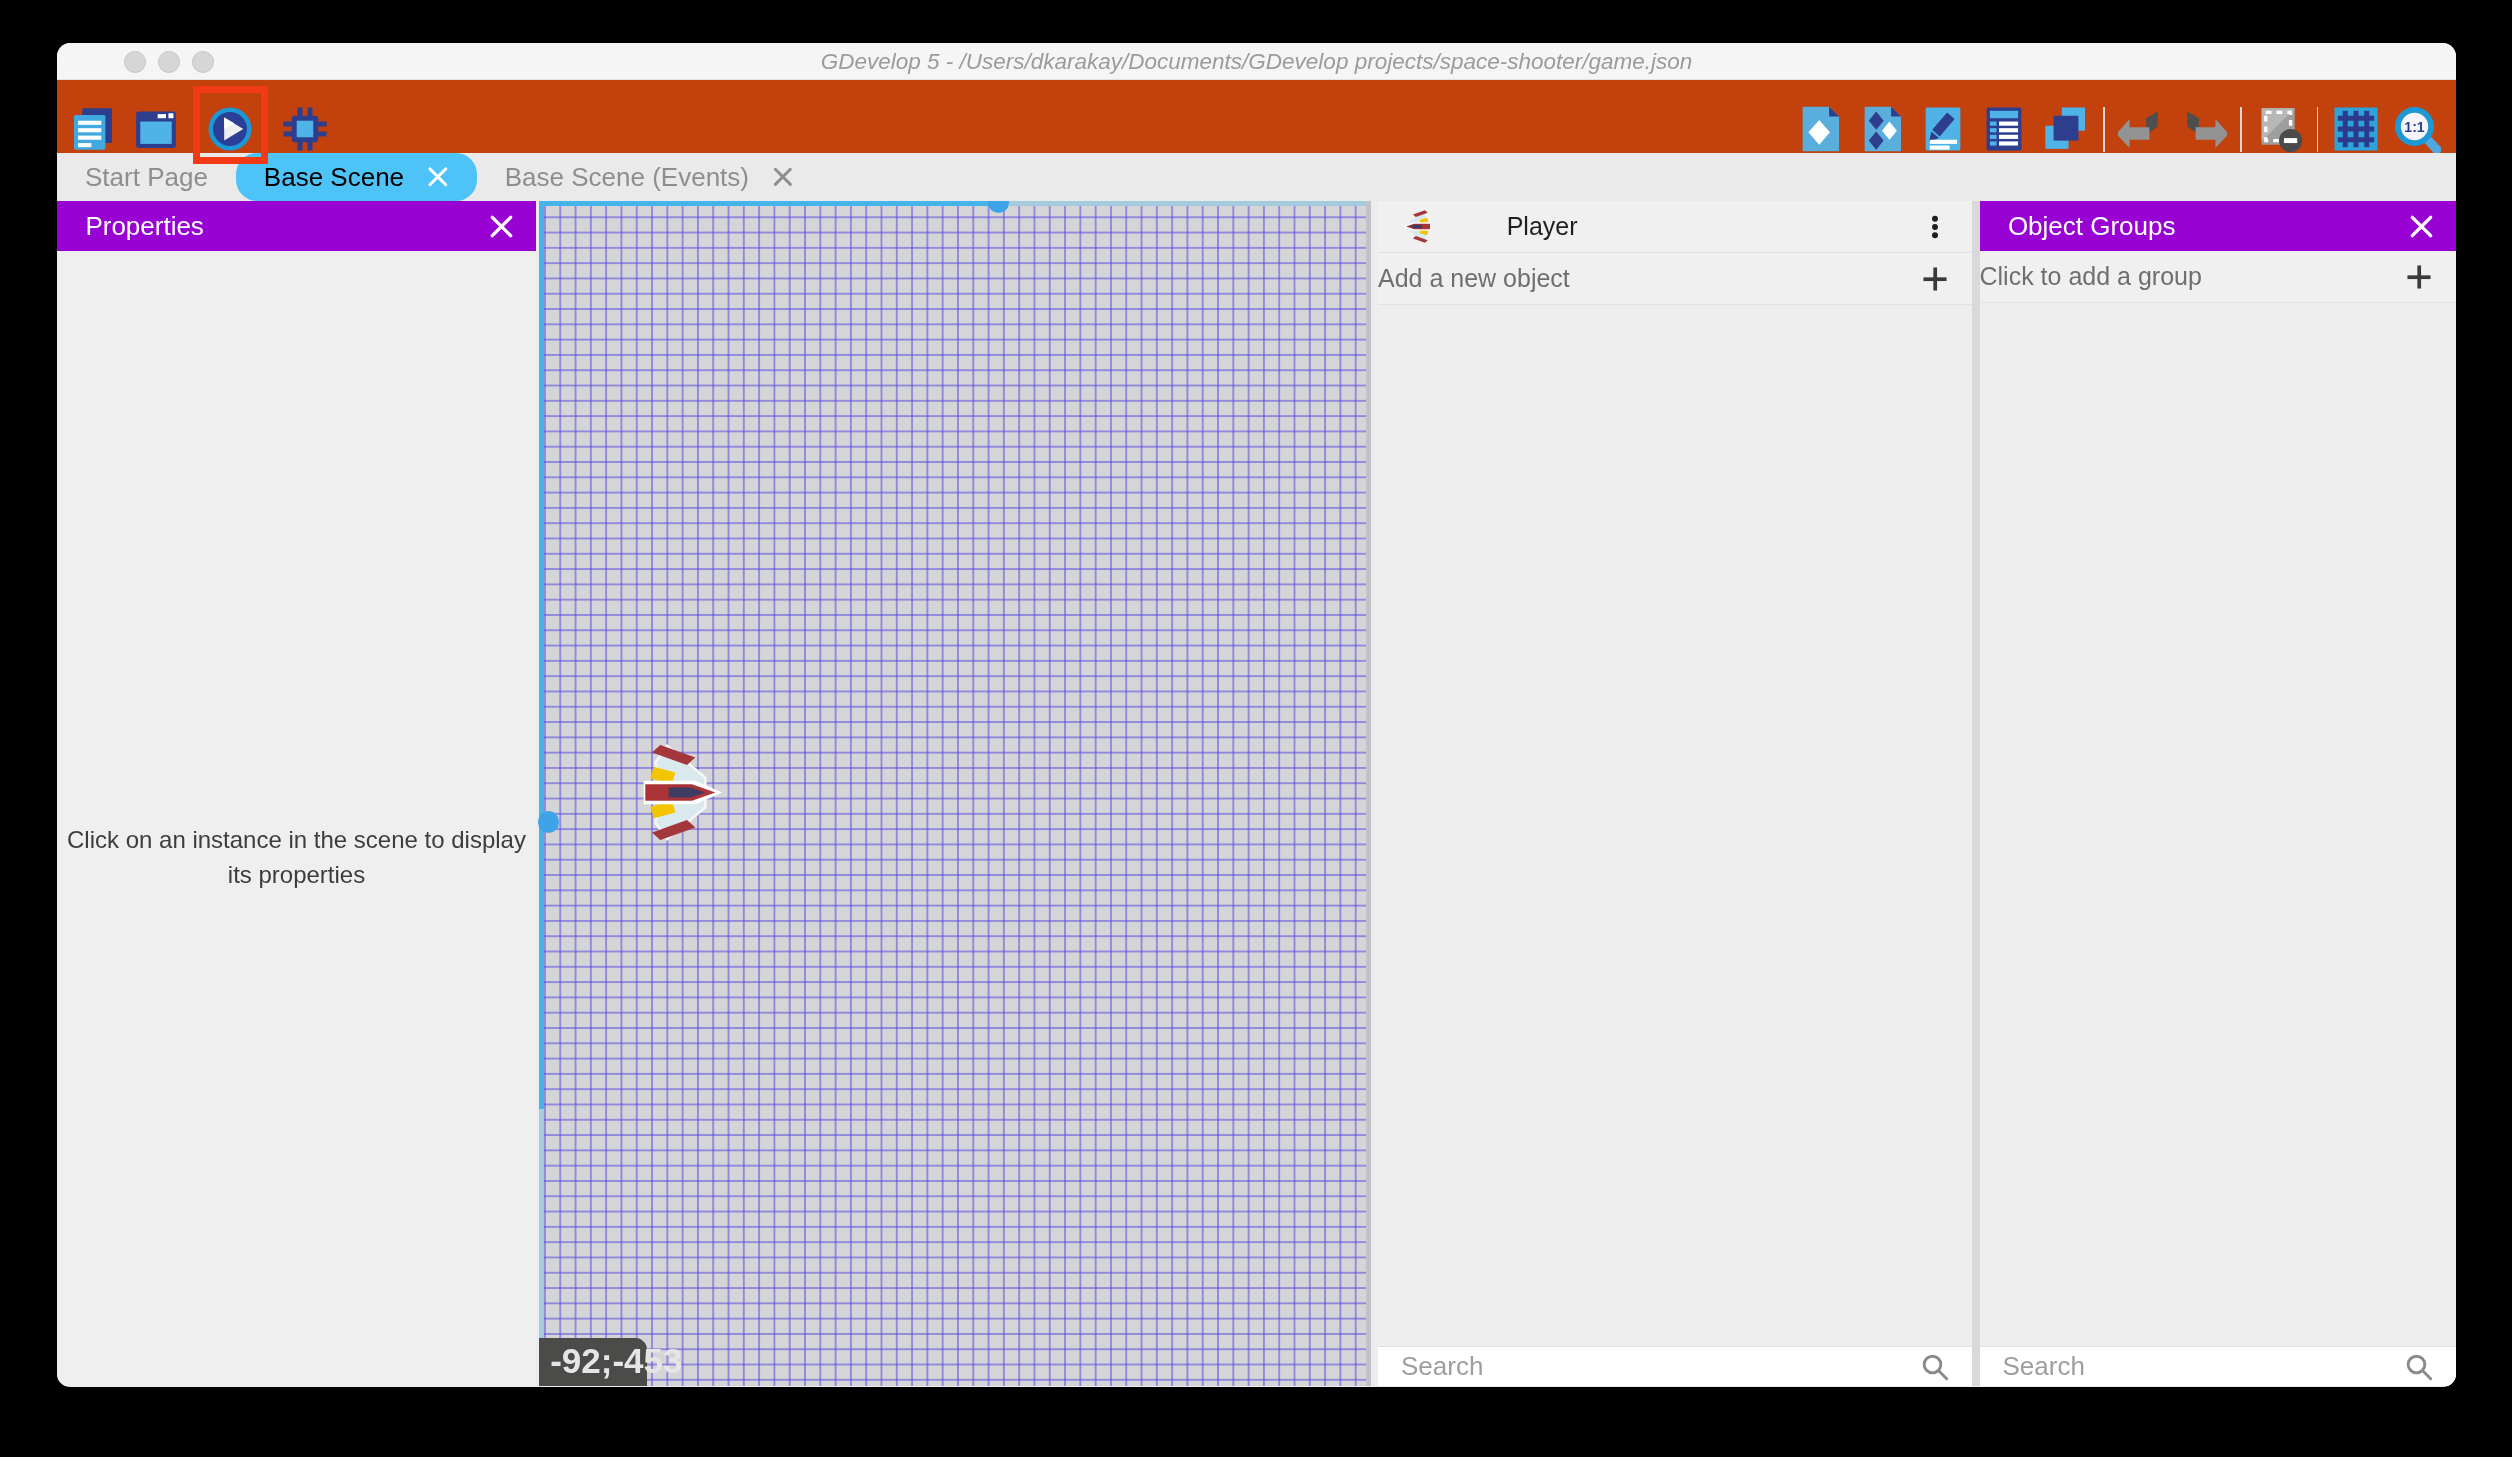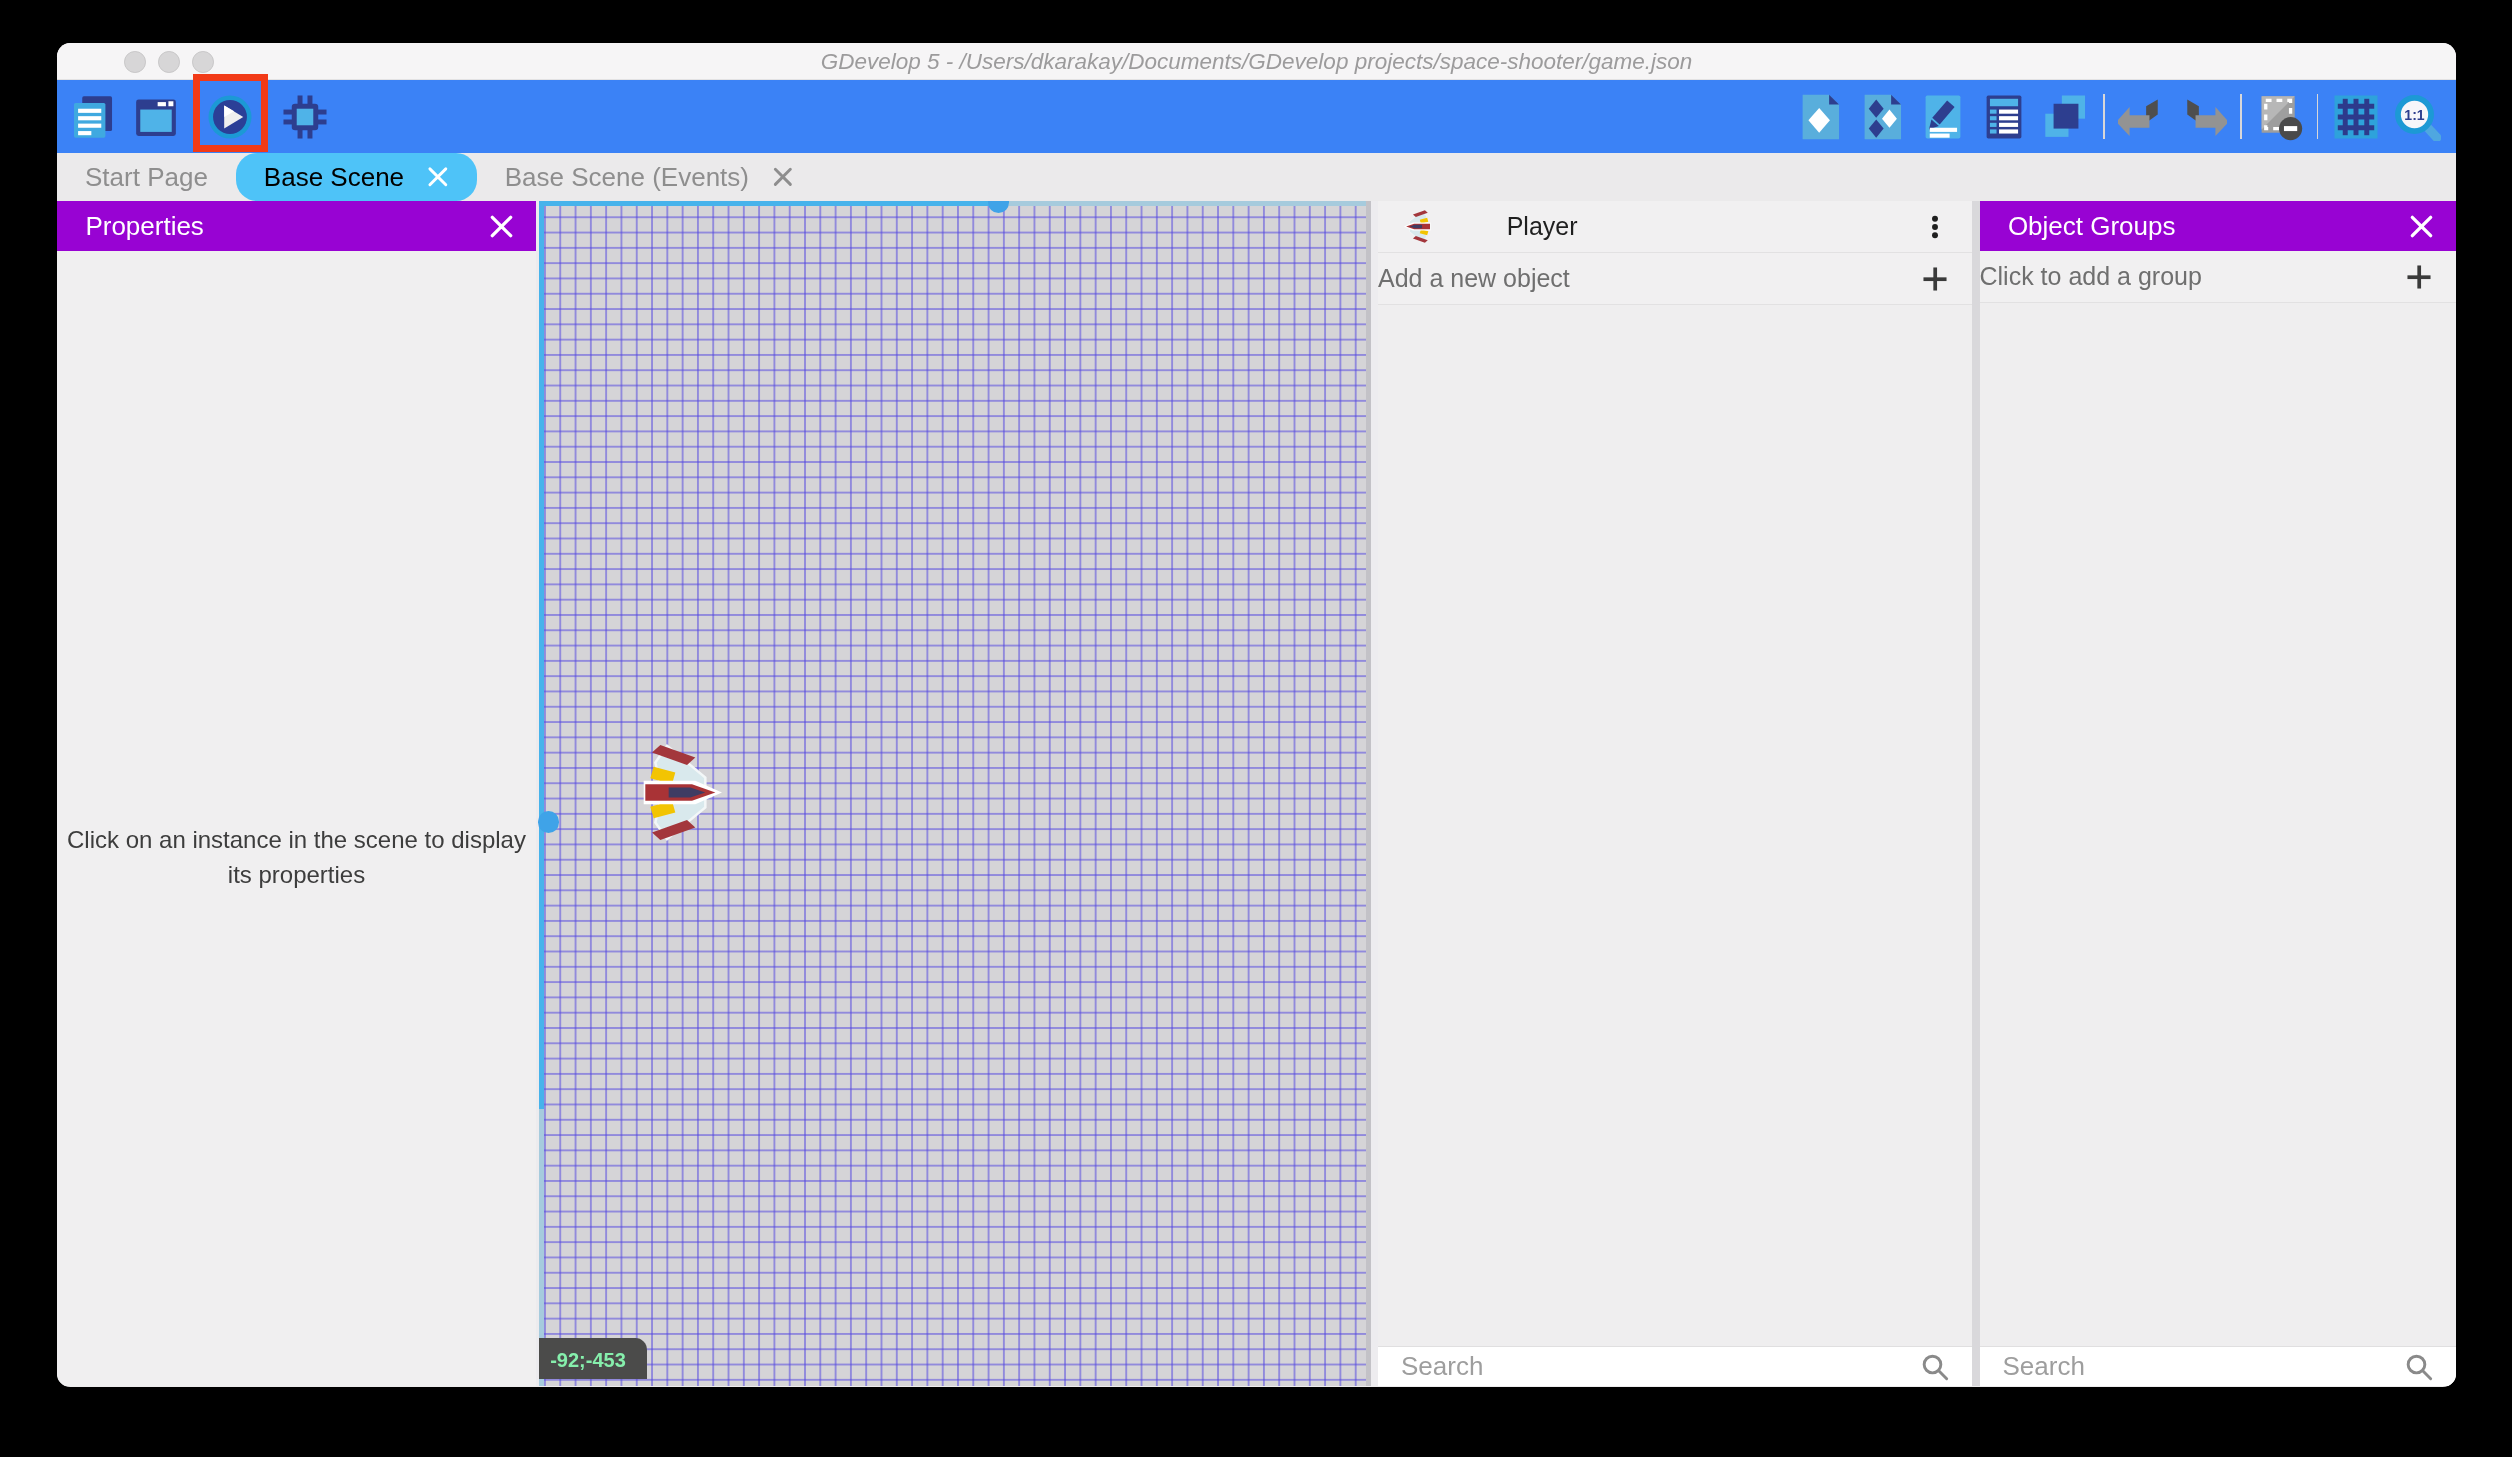--- a/index.html
+++ b/index.html
@@ -8,21 +8,21 @@
     position:absolute; left:57px; top:43px; width:2399px; height:1344px;
     border-radius:13.3px; overflow:hidden; background:#EDECED;
   }
   
   .titlebar { position:relative; height:37px; background:#F6F5F6; border-bottom:0.8px solid #E3E2E3;font-style:italic; }
   .traffic { position:absolute; top:8.3px; left:67px; display:flex; gap:12.5px; }
   .light { width:21.7px; height:21.7px; border-radius:50%; background:#D7D6D7; border:0.8px solid #C7C6C7; }
   .title { position:absolute; left:0; right:0; top:0; height:37px; line-height:37px;
     text-align:center; font-size:22.5px; color:#9C9B9C; }
   
-  .toolbar { position:relative; height:73px; background:#3b82f6; display:flex; align-items:center; }
+  .toolbar { position:relative; height:73px; background:#c2410c; display:flex; align-items:flex-end; }
   .tb-left { display:flex; align-items:center; gap:15px; padding-left:11.7px; }
   .tb-right { margin-left:auto; display:flex; align-items:center; gap:13.3px; padding-right:15px; }
   .tbi { width:48px; height:48px; flex:0 0 auto; }
   .tbi svg { width:48px; height:48px; display:block; }
   .tb-sep { width:1.7px; height:45px; background:#D8D7D8; }
   .play-wrap { position:relative; margin-left:11.7px; margin-right:11.7px; }
   .red-box { position:absolute; left:-13.3px; top:-19px; width:75px; height:78px;
     border:7.5px solid #F23A17; pointer-events:none; }
   
   .tabbar { height:48px; background:#EBEAEB; display:flex; align-items:stretch; }
@@ -52,23 +52,23 @@
     background-size:15.3px 15.3px; }
   .edge-left { position:absolute; left:2.5px; top:0; width:5px; height:1185px;
     background:linear-gradient(to bottom, #47B3EB 0 908px, #A6CBDD 908px); }
   .edge-top { position:absolute; left:7.5px; top:0; width:822px; height:5px;
     background:linear-gradient(to right, #47B3EB 0 447px, #A6CBDD 447px); }
   .handle { position:absolute; width:21.7px; height:21.7px; border-radius:50%; background:#3FA3E8; }
   .handle.top { left:444px; top:-10px; }
   .handle.left { left:-5.8px; top:610px; }
   .scrollstrip { position:absolute; right:0; top:0; width:12.5px; height:1185px; background:#EDECEF; }
   .scrollstrip .bar { position:absolute; left:0; top:0; width:5px; height:1185px; background:#C3C2C7; }
-  .coord-badge { position:absolute; left:2.5px; top:1137px; width:108px; height:41px;
-    background:#4B4B4A; border-top-right-radius:11.7px; color:#86efac;
-    font-size:20px; font-weight:bold; line-height:45px; padding-left:11.7px; }
+  .coord-badge { position:absolute; left:2.5px; top:1137px; width:108px; height:48px;
+    background:#4B4B4A; border-top-right-radius:11.7px; color:#e5e5e5;
+    font-size:35px; font-weight:bold; line-height:45px; padding-left:11.7px; }
   .ship { position:absolute; left:98px; top:543px; width:80px; height:97px; }
   
   .objects { width:594px; background:#EFEEEF; position:relative; display:flex; flex-direction:column; }
   .vdiv { width:7.5px; background:#D9D8DB; }
   .groups { width:476px; background:#EFEEEF; position:relative; display:flex; flex-direction:column; }
   .row { height:52px; display:flex; align-items:center; background:#F1F0F1;
     border-bottom:1.7px solid #E2E1E2; position:relative; font-size:25px; color:#1F1F1F; }
   .row .thumb { width:35px; height:33px; margin-left:21.7px; }
   .row .thumb svg { width:35px; height:33px; display:block; transform:scaleX(-1); }
   .row .obj-name { margin-left:72px; }

